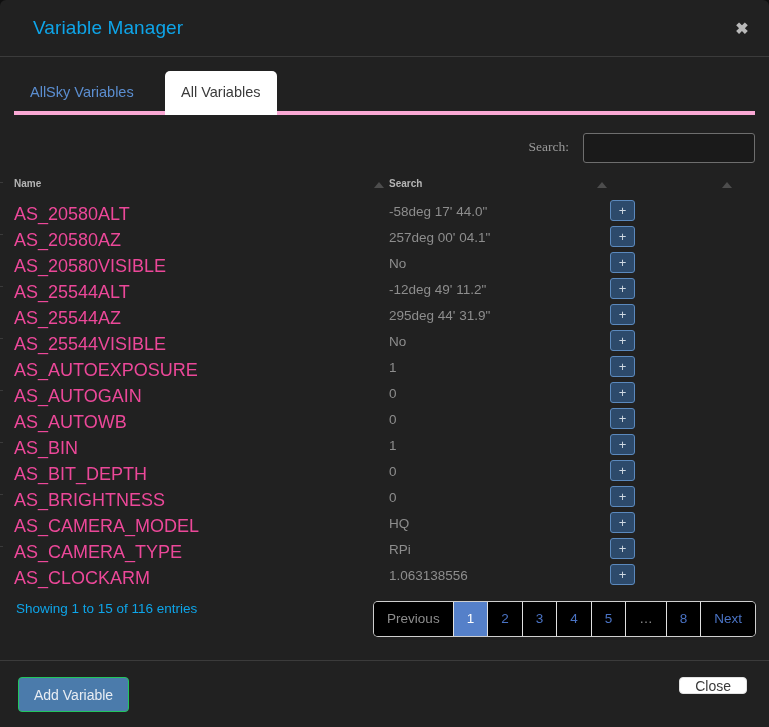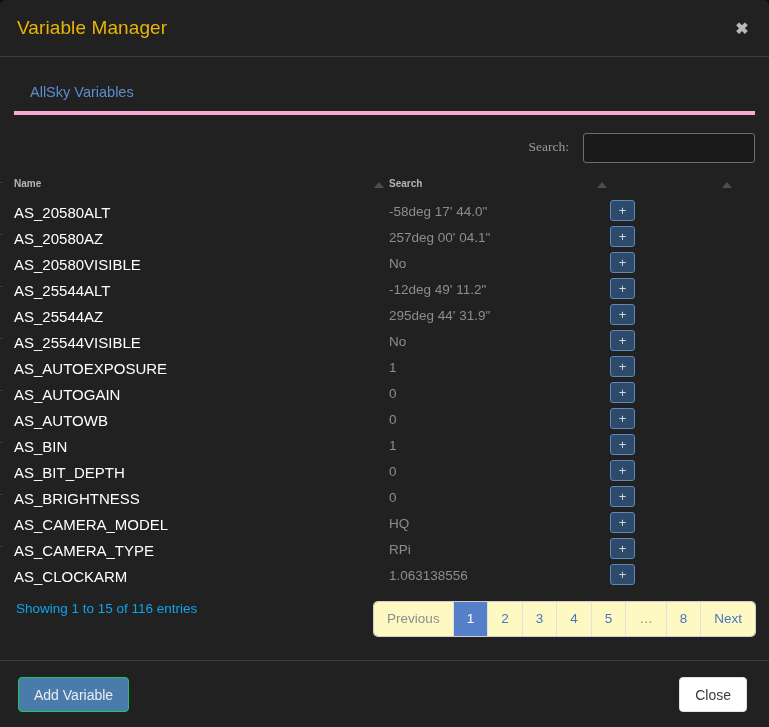--- a/index.html
+++ b/index.html
@@ -40,24 +40,24 @@
   #header {
     position: absolute;
     left: 0; top: 2px;
     width: 769px;
     height: 55px;
     border-bottom: 1px solid #3b3b3b;
     box-sizing: border-box;
   }
   #modal-title {
     position: absolute;
-    left: 17px;
+    left: 33px;
     top: 15px;
     font-size: 19px;
-    color: #eab308;
+    color: #0ea5e9;
     letter-spacing: 0.1px;
     white-space: nowrap;
   }
   #close-x {
     position: absolute;
     right: 14px;
     top: 14px;
     width: 26px;
     height: 26px;
     line-height: 26px;
@@ -168,22 +168,22 @@
   .sa3 { left: 708px; }
 
   .trow {
     position: relative;
     height: 26px;
   }
   .cell-name {
     position: absolute;
     left: 0;
     top: 4px;
-    font-size: 15px;
-    color: #ffffff;
+    font-size: 18px;
+    color: #ec4899;
     white-space: nowrap;
   }
   .cell-value {
     position: absolute;
     left: 375px;
     top: 4px;
     font-size: 13.5px;
     color: #8d8d8d;
     white-space: nowrap;
   }
@@ -225,21 +225,21 @@
     display: flex;
     border-radius: 4px;
     overflow: hidden;
     box-shadow: 0 0 0 1px #cfcfcf;
   }
   .page-btn {
     height: 34px;
     line-height: 34px;
     padding: 0 13px;
     font-size: 13.5px;
-    background: #fef9c3;
+    background: #000000;
     color: #4a73c4;
     border-right: 1px solid #e0e0e0;
     box-sizing: border-box;
     cursor: pointer;
     white-space: nowrap;
     text-align: center;
   }
   .page-btn:last-child { border-right: none; }
   .page-btn.disabled { color: #8d8d8d; cursor: default; }
   .page-btn.active { background: #5580c9; color: #ffffff; }
@@ -266,21 +266,21 @@
     border-radius: 4px;
     color: #e8edf3;
     font-size: 14px;
     font-family: "Liberation Sans", sans-serif;
     cursor: pointer;
   }
   #close-btn {
     position: absolute;
     right: 22px;
     top: 16px;
-    height: 35px;
+    height: 17px;
     padding: 0 15px;
     background: #ffffff;
     border: 1px solid #e2e2e2;
     border-radius: 4px;
     color: #3a3a3a;
     font-size: 14px;
     font-family: "Liberation Sans", sans-serif;
     cursor: pointer;
   }
 </style>
@@ -299,20 +299,23 @@
   <div class="edge-tick" style="top:546px"></div>
 
   <div id="header">
     <div id="modal-title">Variable Manager</div>
     <div id="close-x">✖</div>
   </div>
 
   <div id="tabs">
     <div class="tab inactive">
       <span>AllSky Variables</span>
+    </div>
+    <div class="tab active">
+      <span>All Variables</span>
     </div>
   </div>
 
   <div id="search-row">
     <div id="search-label">Search:</div>
     <input id="search-input" type="text" value="" placeholder="" style="">
   </div>
 
   <div id="table">
     <div class="thead">

